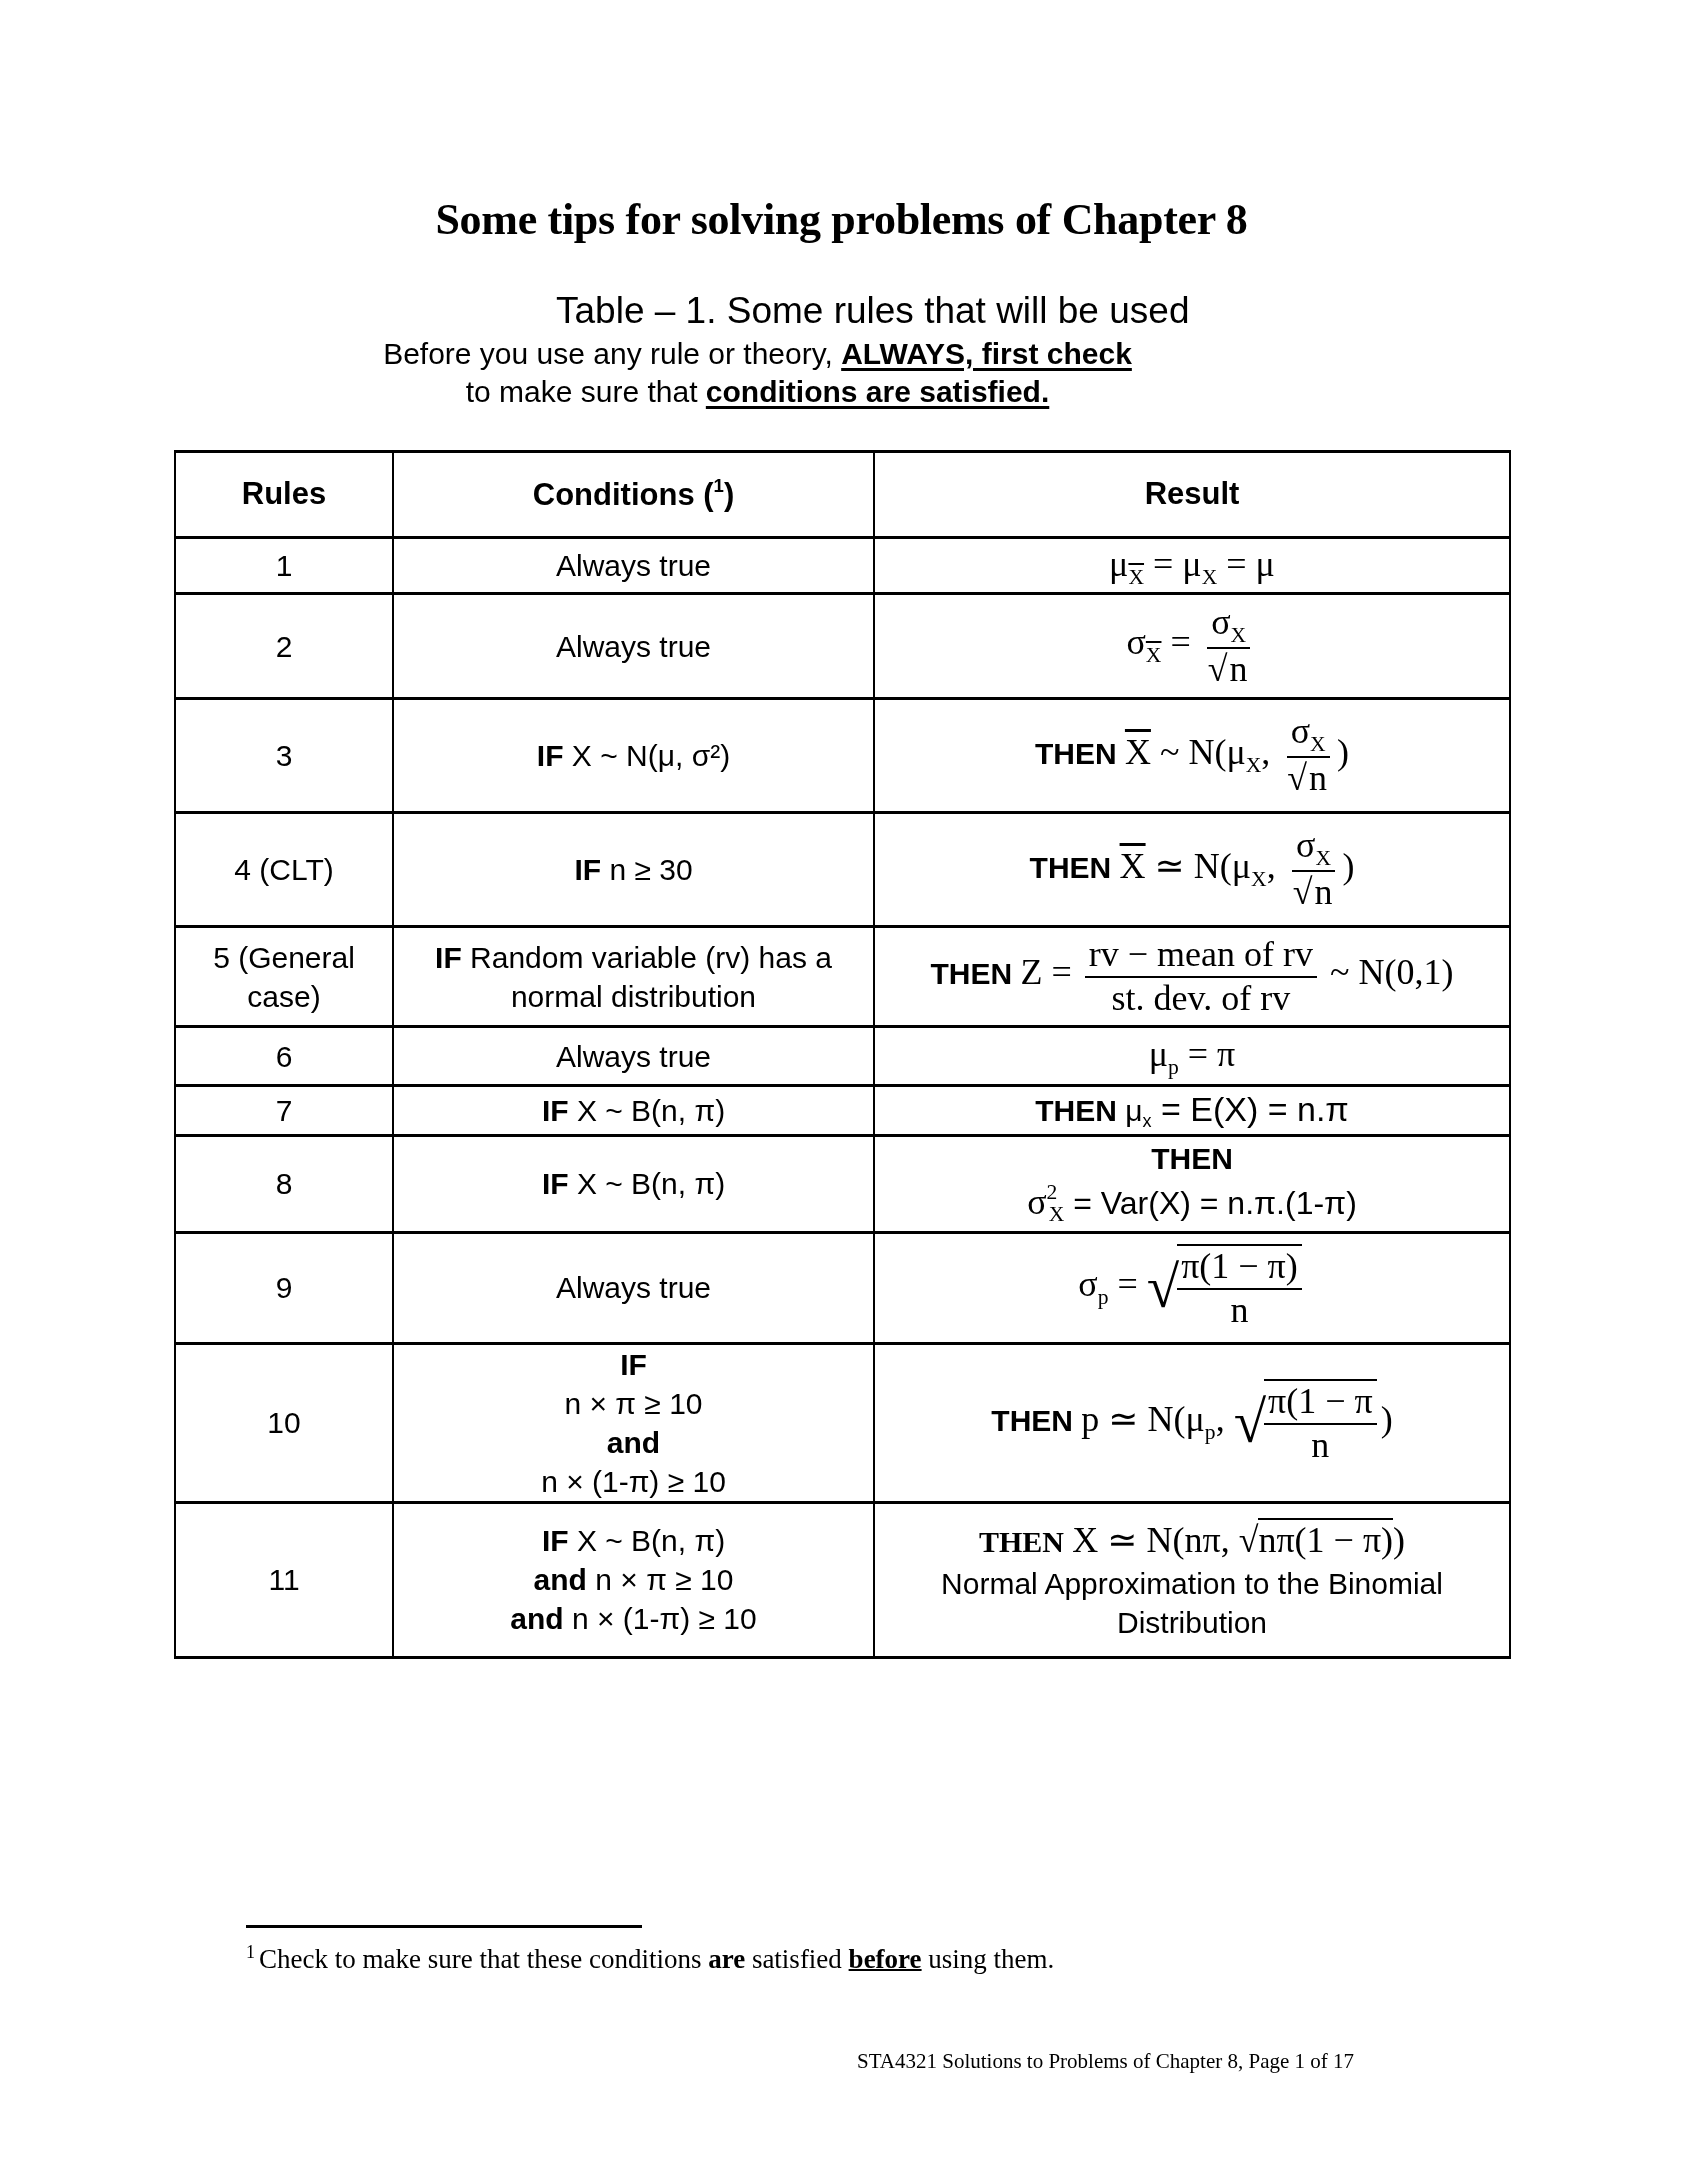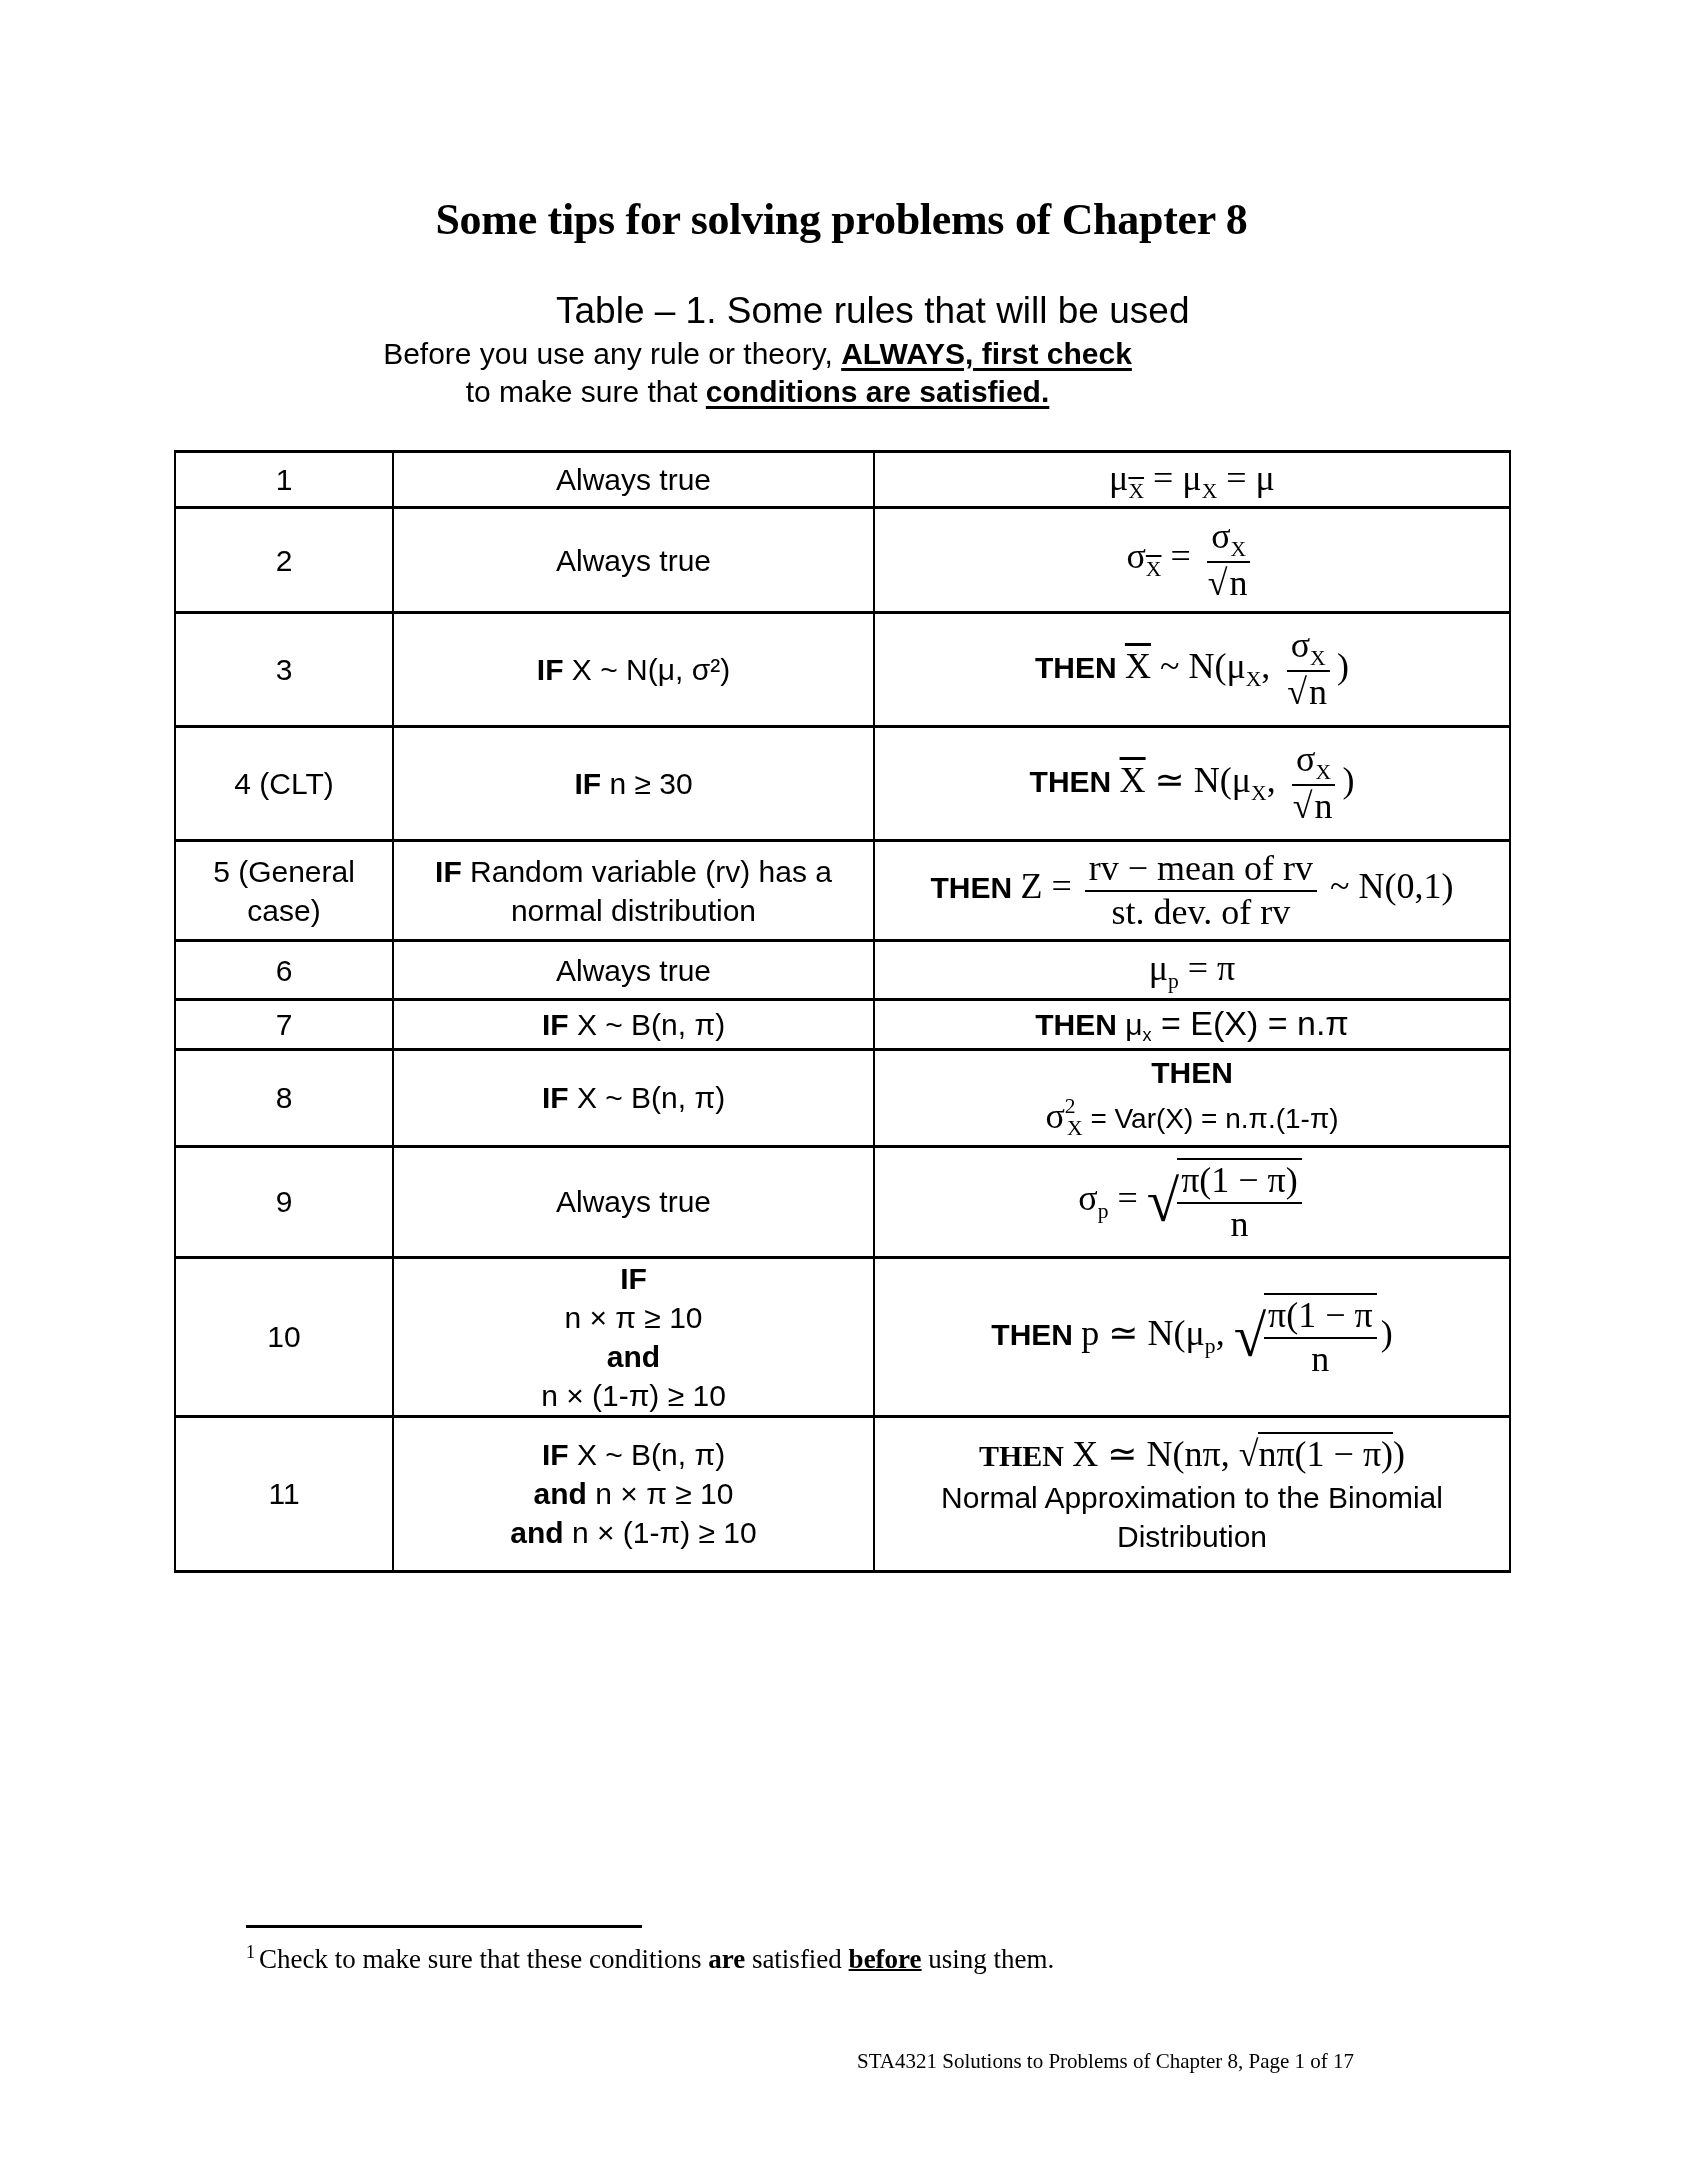--- a/index.html
+++ b/index.html
@@ -59,20 +59,25 @@
 <div class="note1"><span>Before you use any rule or theory, </span><span class="ub">ALWAYS, first check</span></div>
 <div class="note2"><span>to make sure that </span><span class="ub">conditions are satisfied.</span></div>
 
 <table class="rules">
   <colgroup>
       <col class="c1">
       <col class="c2">
       <col class="c3">
     </colgroup>
   <tbody>
+      <tr style="height:86px">
+    <th>Rules</th>
+    <th><span>Conditions (</span><sup class="s">1</sup><span>)</span></th>
+    <th>Result</th>
+  </tr>
 
   <tr style="height:56px">
     <td>1</td>
     <td>Always true</td>
     <td>
       <span class="m"><span>μ</span><sub class="s bar">X</sub><span class="mr"> = </span><span>μ</span><sub class="s">X</sub><span class="mr"> = </span><span>μ</span></span>
     </td>
   </tr>
 
   <tr style="height:105px">
@@ -134,21 +139,21 @@
     <td>7</td>
     <td><span class="b">IF</span><span> X ~ B(n, π)</span></td>
     <td><span class="b">THEN</span> <span>μ</span><sub class="s">x</sub><span style="font-size:34px"> = E(X) = n.π</span></td>
   </tr>
 
   <tr style="height:97px">
     <td>8</td>
     <td><span class="b">IF</span><span> X ~ B(n, π)</span></td>
     <td>
       <div class="b">THEN</div>
-      <div><span class="m"><span>σ</span><sup class="s">2</sup><sub class="s" style="margin-left:-0.4em">X</sub></span><span style="font-size:28px"> = Var(X) = n.π.(1-π)</span></div>
+      <div><span class="m"><span>σ</span><sup class="s">2</sup><sub class="s" style="margin-left:-0.4em">X</sub></span><span style="font-size:32px"> = Var(X) = n.π.(1-π)</span></div>
     </td>
   </tr>
 
   <tr style="height:111px">
     <td>9</td>
     <td>Always true</td>
     <td>
       <span class="m"><span>σ</span><sub class="s">p</sub><span class="mr"> = </span><span class="mr" style="font-size:59px;vertical-align:middle">√</span><span class="frac" style="border-top:2px solid #000;margin-left:-2px">
               <span class="num"><span>π</span><span class="mr">(1 − π)</span></span>
               <span class="den">n</span>

